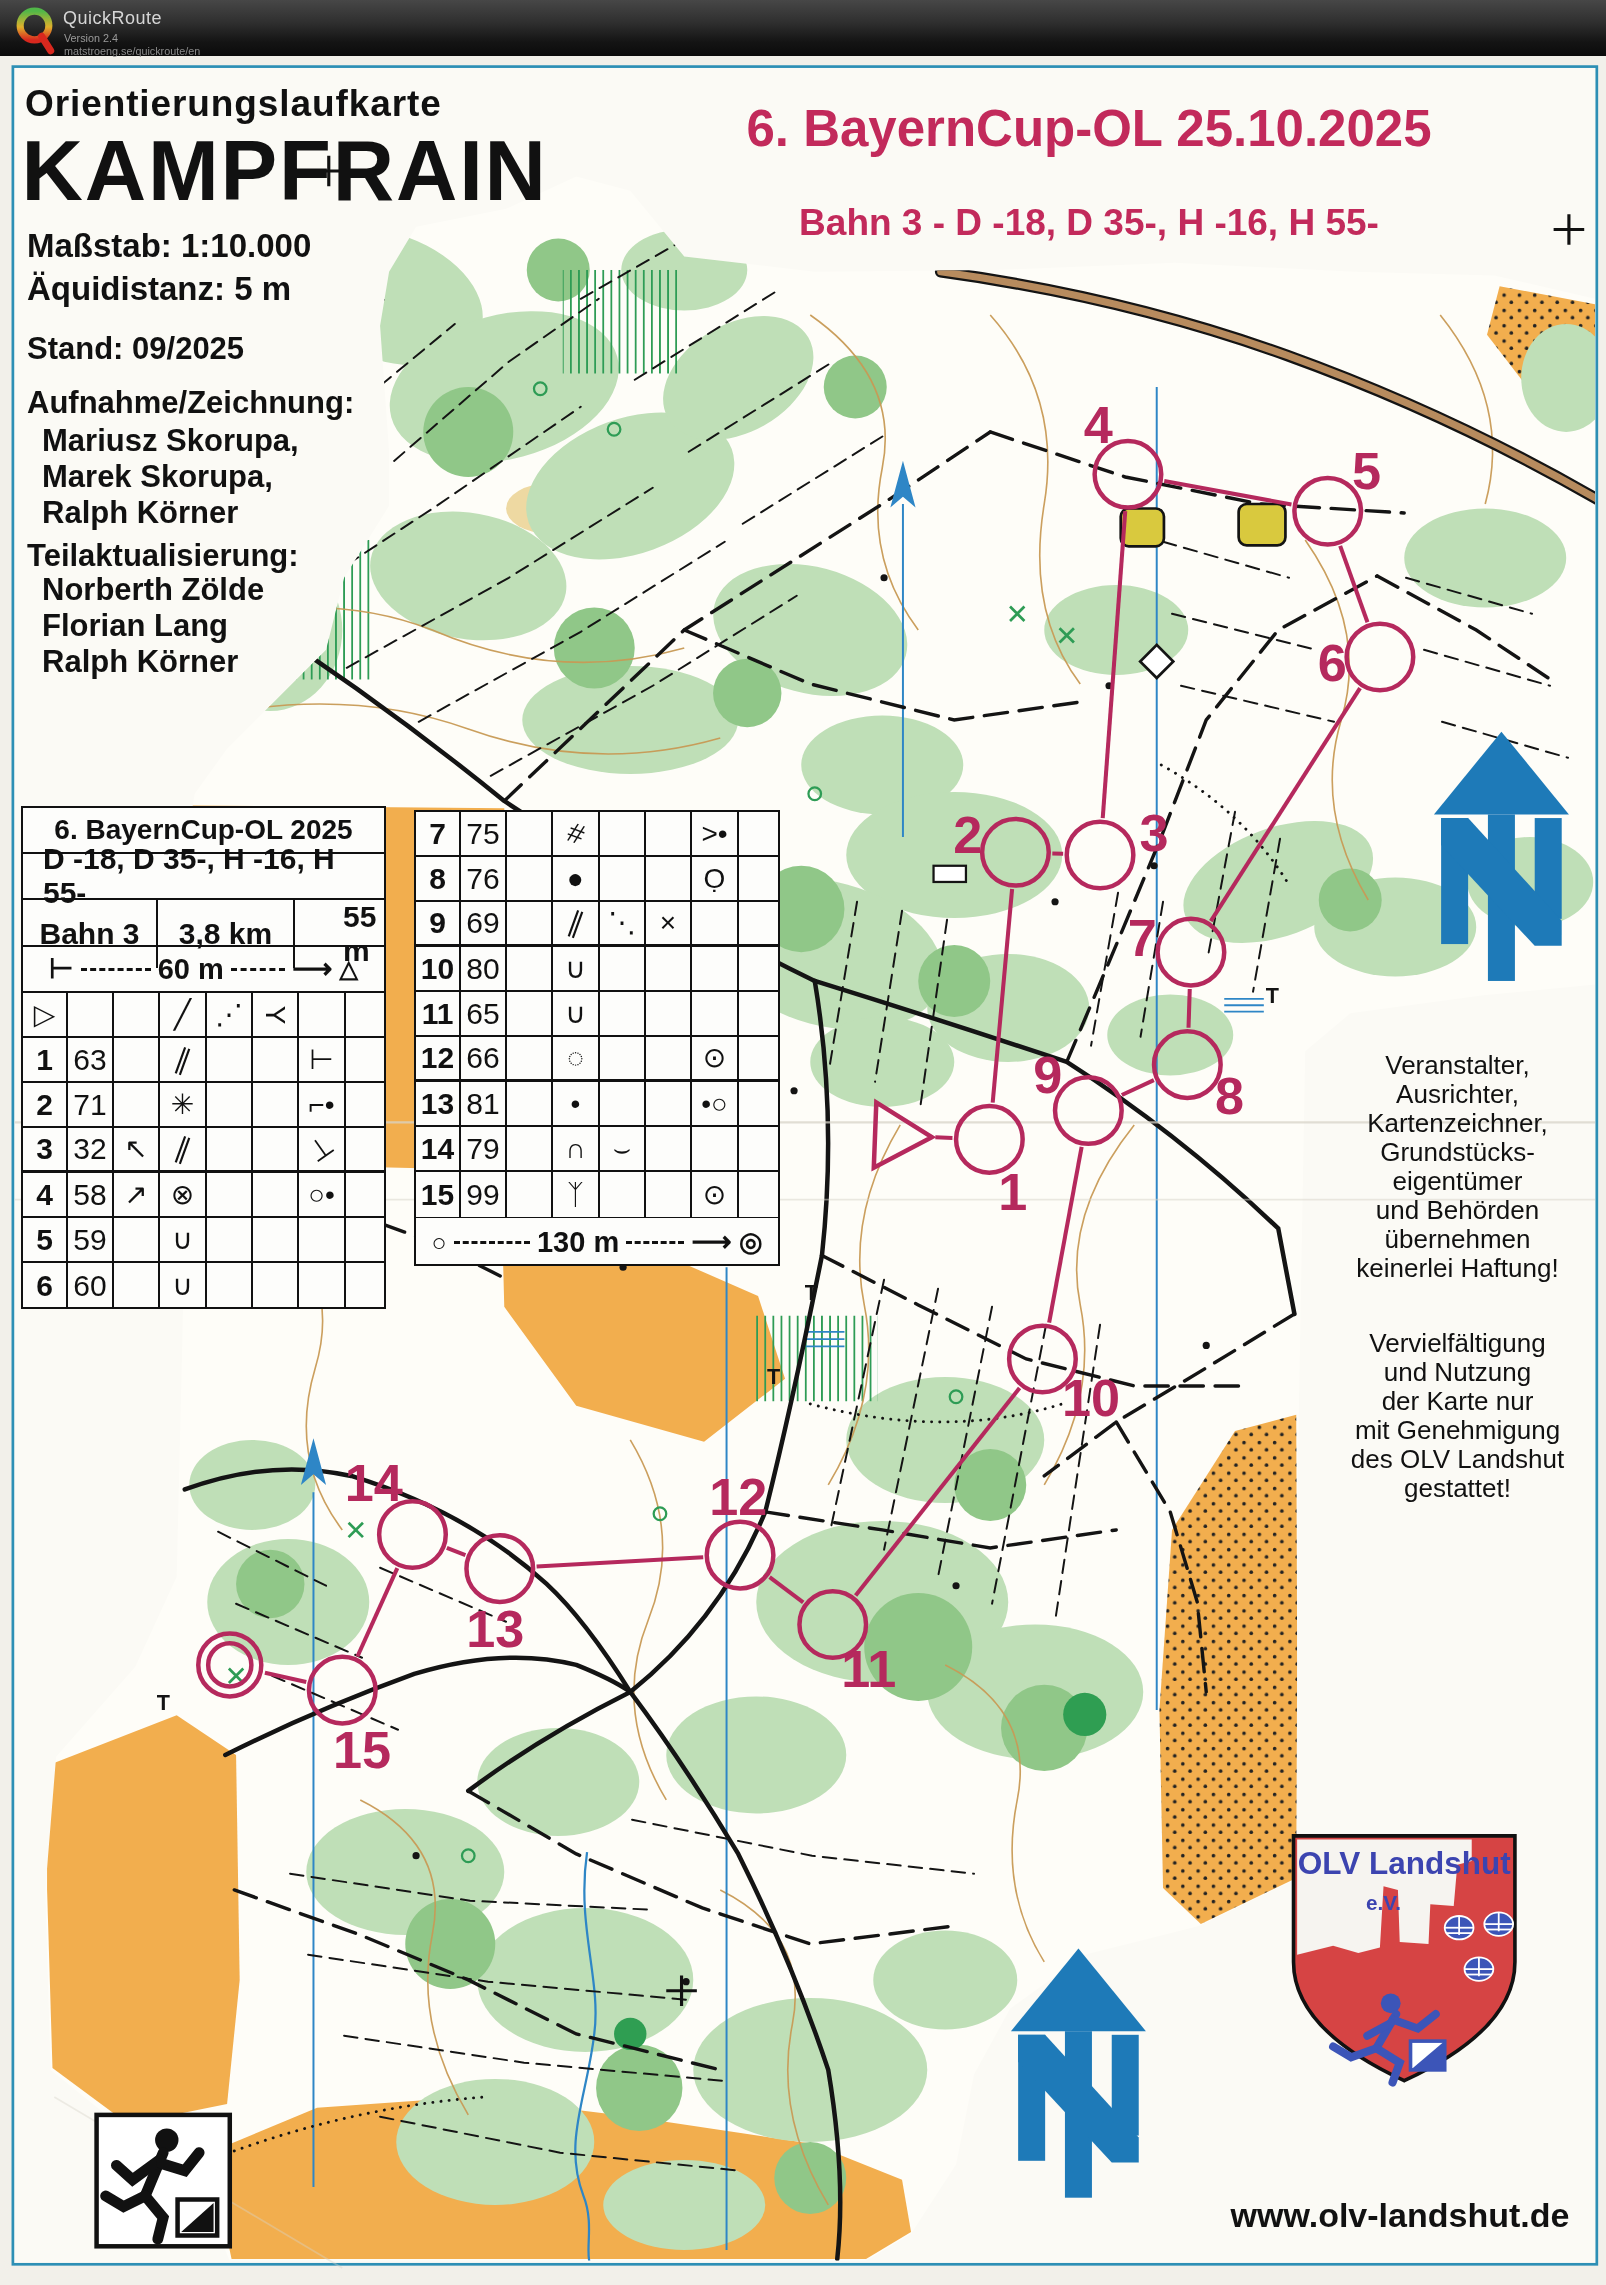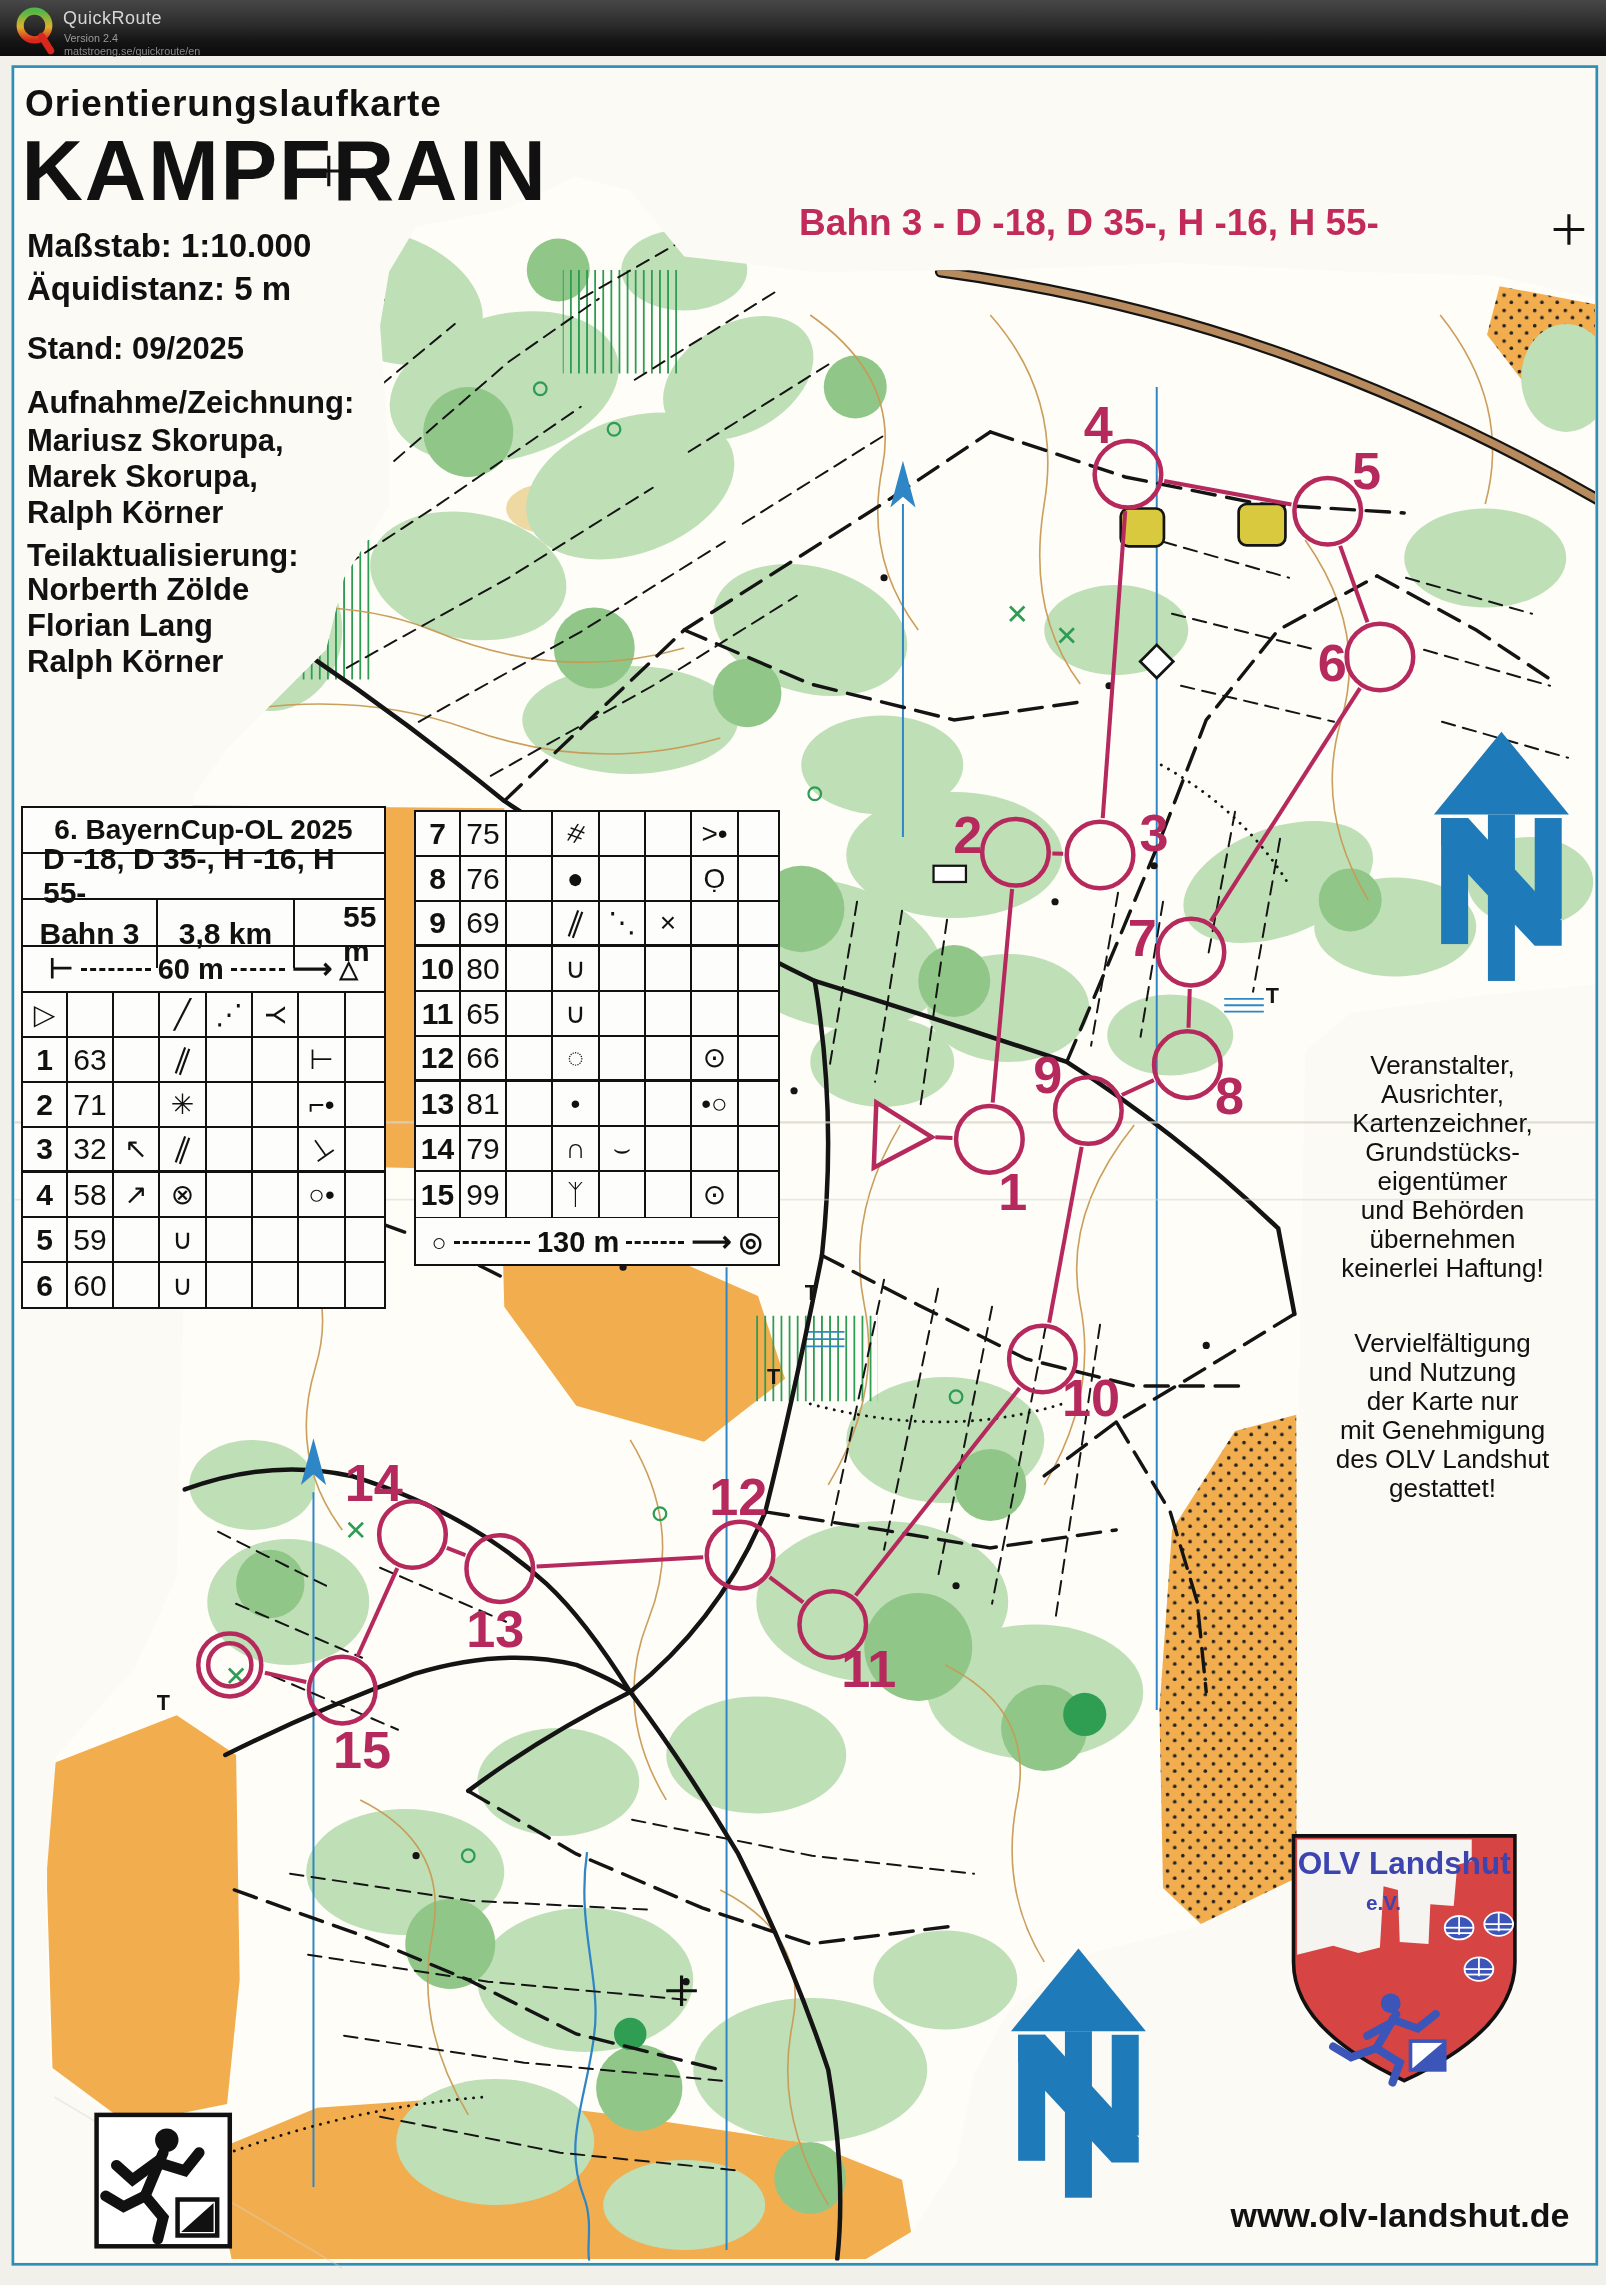--- a/index.html
+++ b/index.html
@@ -6,21 +6,21 @@
   .screen{position:relative;width:1607px;height:2285px;background:#f2f0ea;overflow:hidden;
           font-family:"Liberation Sans",sans-serif;}
   
   .titlebar{position:absolute;left:0;top:0;width:1607px;height:56px;
             background:linear-gradient(180deg,#474747 0%,#2f2f2f 40%,#141414 75%,#0b0b0b 100%);z-index:30;}
   .qr-name{position:absolute;left:63px;top:8px;font-size:18px;color:#d6d6d6;letter-spacing:0.5px;}
   .qr-ver{position:absolute;left:64px;top:31.5px;font-size:10.8px;color:#9a9a9a;}
   .qr-url{position:absolute;left:64px;top:45px;font-size:10.8px;color:#8b8b8b;}
   
   .ov{position:absolute;z-index:10;color:#111;}
-  .preline{white-space:pre-line;}
+  .preline{white-space:pre-line;margin-left:15px;}
   .hdr-type{left:25px;top:83px;font-size:37px;font-weight:bold;letter-spacing:0.9px;}
   .hdr-title{left:21.6px;top:122px;font-size:85px;font-weight:bold;letter-spacing:1.8px;}
   .hdr-scale{left:27px;top:227px;font-size:33px;font-weight:bold;}
   .hdr-equi{left:27px;top:270px;font-size:33px;font-weight:bold;}
   .hdr-stand{left:27px;top:331px;font-size:31px;font-weight:bold;}
   .hdr-survey{left:27px;top:385px;font-size:31px;font-weight:bold;line-height:36px;}
   .hdr-surveyors{left:27px;top:423px;font-size:31px;font-weight:bold;line-height:36px;}
   .hdr-update{left:27px;top:538px;font-size:31px;font-weight:bold;}
   .hdr-updaters{left:27px;top:572px;font-size:31px;font-weight:bold;line-height:36px;}
   .event-title{left:576px;top:99px;width:1026px;text-align:center;font-size:51px;font-weight:bold;}
@@ -485,20 +485,21 @@
   <div class="ov hdr-stand">Stand: 09/2025</div>
   <div class="ov hdr-survey">Aufnahme/Zeichnung:</div>
   <div class="ov hdr-surveyors preline">Mariusz Skorupa,
 Marek Skorupa,
 Ralph Körner</div>
   <div class="ov hdr-update">Teilaktualisierung:</div>
   <div class="ov hdr-updaters preline">Norberth Zölde
 Florian Lang
 Ralph Körner</div>
 
+  <div class="ov event-title" id="event-title" style="color: rgb(194, 42, 91);">6. BayernCup-OL 25.10.2025</div>
   <div class="ov event-sub" id="event-sub" style="color: rgb(194, 42, 91);">Bahn 3 - D -18, D 35-, H -16, H 55-</div>
 
   <div class="card card-left">
     <div class="cd-title">6. BayernCup-OL 2025</div>
     <div class="cd-classes">D -18, D 35-, H -16, H 55-</div>
     <div class="cd-course">
       <div>Bahn 3</div>
       <div>3,8 km</div>
       <div>55 m</div>
     </div>

